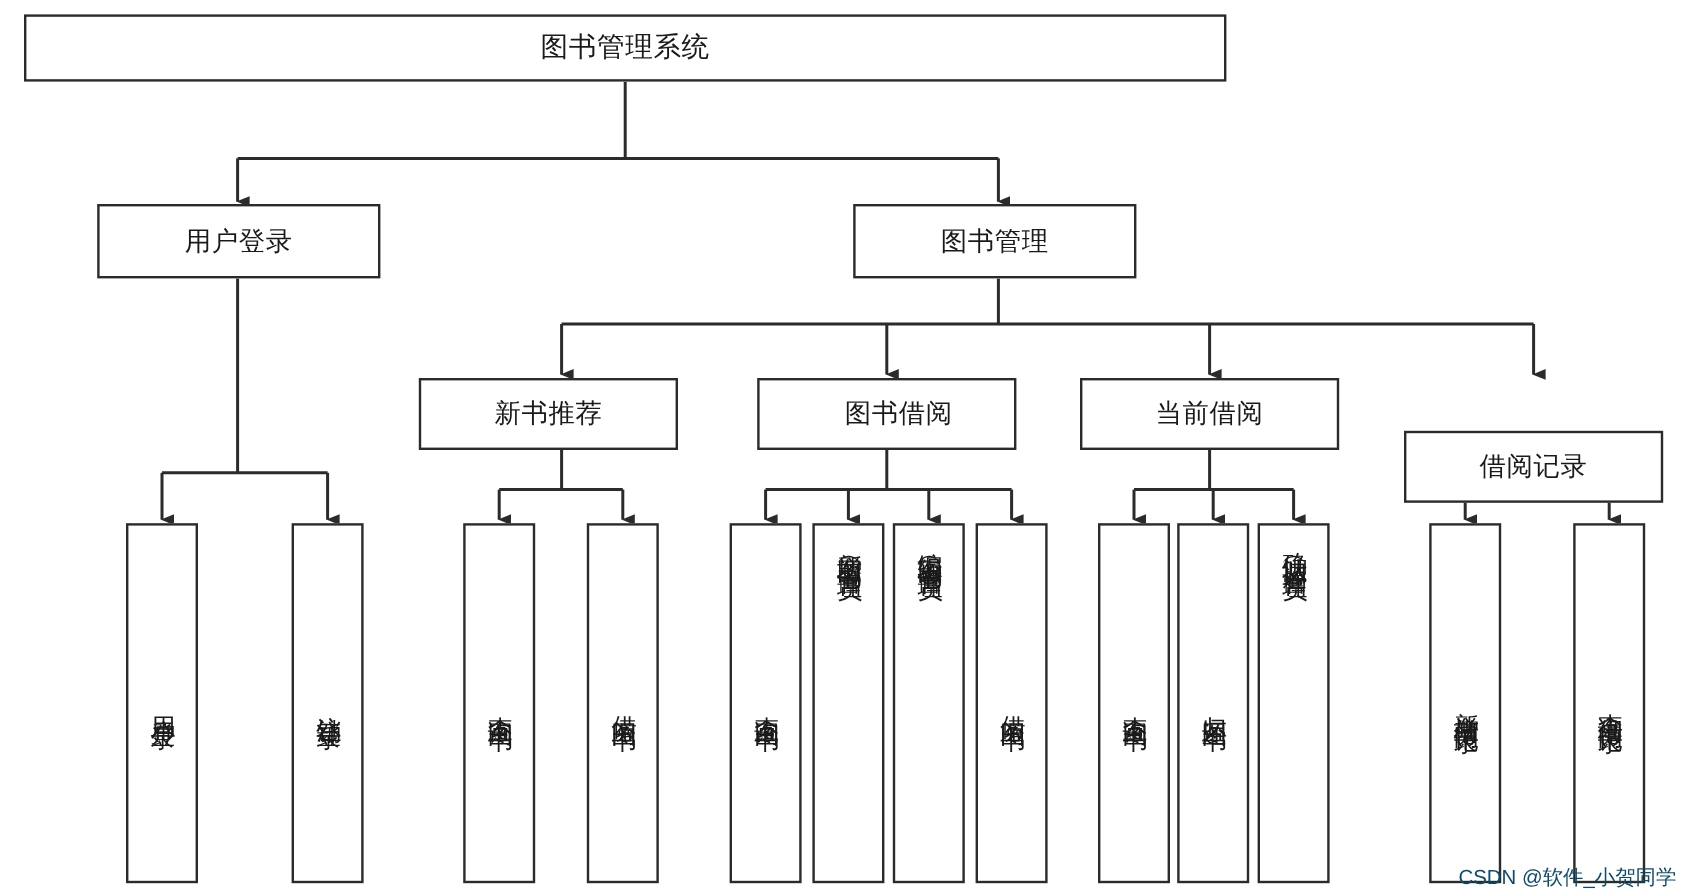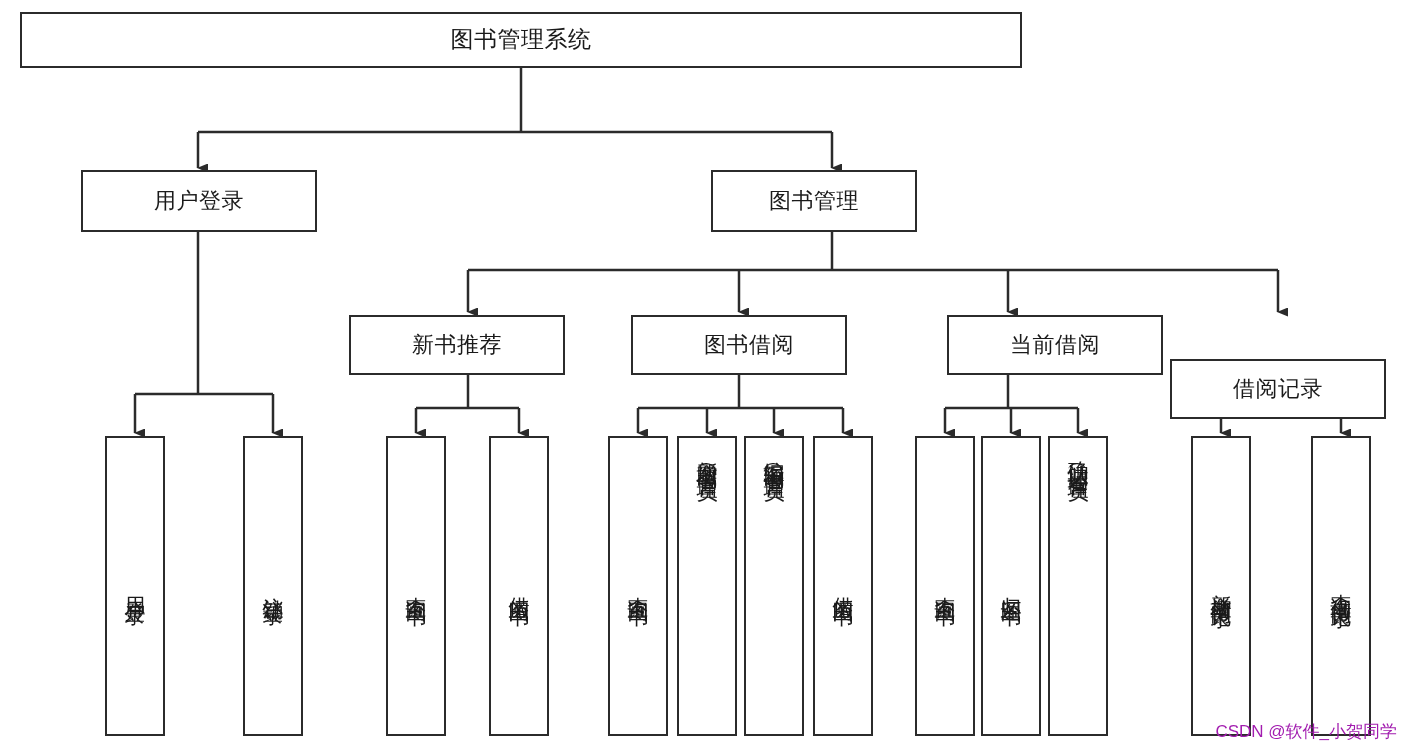--- a/index.html
+++ b/index.html
@@ -65,21 +65,21 @@
   }
   .node.vert.mid {
     align-items: center;
     padding-top: 0;
   }
   .watermark {
     position: absolute;
     right: 8px;
     bottom: 4px;
     font-size: 17px;
-    color: #a21caf;
+    color: #0c4a6e;
     white-space: nowrap;
     z-index: 3;
     font-family: "Liberation Sans", "DejaVu Sans", sans-serif;
   }
 </style>
 </head>
 <body>
 
 <div id="canvas">
 
@@ -133,31 +133,31 @@
     </g>
   </svg>
 
   <div class="node horiz root" style="left:20px; top:12px; width:1002px; height:56px;">
     <span class="label">图书管理系统</span>
   </div>
 
   <div class="node horiz" style="left:81px; top:170px; width:236px; height:62px;">
     <span class="label">用户登录</span>
   </div>
-  <div class="node horiz" style="left:711px; top:170px; width:206px; height:62px;">
+  <div class="node horiz" style="left:711px; top:170px; width:236px; height:62px;">
     <span class="label">图书管理</span>
   </div>
 
   <div class="node horiz" style="left:349px; top:315px; width:216px; height:60px;">
     <span class="label">新书推荐</span>
   </div>
   <div class="node horiz" style="left:631px; top:315px; width:216px; height:60px;padding-left:20px;">
     <span class="label">图书借阅</span>
   </div>
-  <div class="node horiz" style="left:900px; top:315px; width:216px; height:60px;margin-left:47px;">
+  <div class="node horiz" style="left:900px; top:315px; width:216px; height:60px;">
     <span class="label">当前借阅</span>
   </div>
   <div class="node horiz" style="left:1170px; top:315px; width:216px; height:60px;margin-top:44px;">
     <span class="label">借阅记录</span>
   </div>
 
   <div class="node vert mid" style="left:105px; top:436px; width:60px; height:300px;">
     <span class="label">用户登录</span>
   </div>
   <div class="node vert mid" style="left:243px; top:436px; width:60px; height:300px;">

